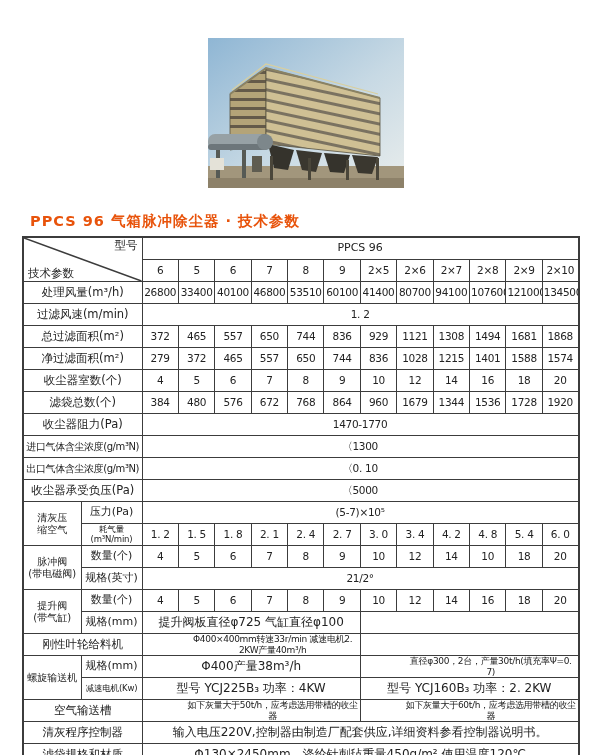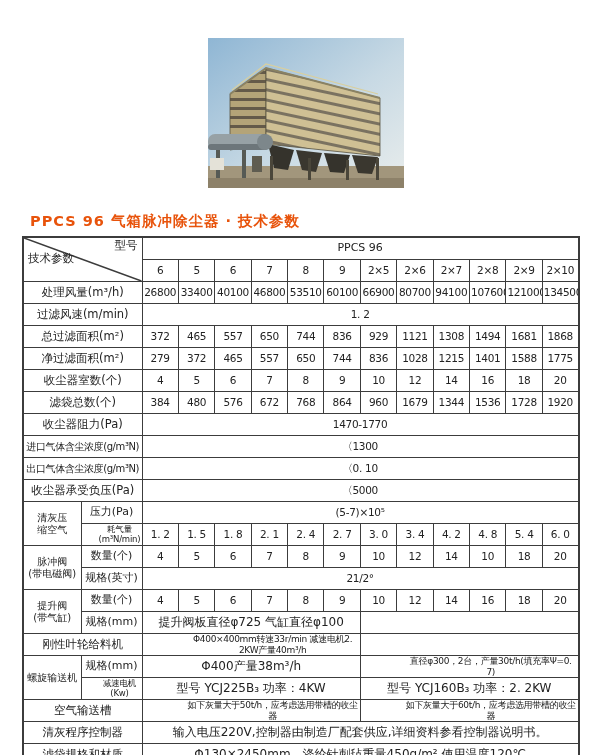--- a/index.html
+++ b/index.html
@@ -18,26 +18,26 @@
               table-layout:fixed;}
   #spec-table td{border:1px solid #3c3c3c;text-align:center;vertical-align:middle;
                  padding:0 1px;overflow:hidden;height:21px;line-height:1.12;
                  font-size:11px;color:#222;}
   #spec-table{border:2px solid #3c3c3c;}
   tr.hr1 td, tr.hr2 td{height:16px;}
   tr.hr2 td{border-bottom:2px solid #3c3c3c;}
   td.corner{position:relative;padding:0;}
   td.corner svg{position:absolute;left:0;top:0;width:100%;height:100%;}
   .corner-top{position:absolute;right:4px;top:1px;font-size:11.5px;}
-  .corner-bot{position:absolute;left:4px;bottom:16px;font-size:11.5px;}
+  .corner-bot{position:absolute;left:4px;bottom:1px;font-size:11.5px;}
   #spec-table td.rowlabel{font-size:11.5px;text-align:center;}
   #spec-table td.group{font-size:10px;white-space:pre-line;}
   #spec-table td.sub{font-size:11px;}
   #spec-table td.num{font-size:10.5px;letter-spacing:-0.3px;}
-  #spec-table td.small{font-size:8.5px;letter-spacing:-0.2px;padding-left:17px;}
+  #spec-table td.small{font-size:8.5px;letter-spacing:-0.2px;}
   #spec-table td.smlabel{font-size:10px;letter-spacing:-0.4px;}
   #spec-table td.txt{font-size:12px;}
   #spec-table td.stxt{font-size:9px;letter-spacing:-0.3px;padding-left:44px;}
 </style>
 </head>
 <body>
 <div id="page">
 
   <div id="photo">
     <svg viewBox="0 0 196 150">
@@ -123,21 +123,21 @@
           <td class="num">2×10</td>
         </tr>
     <tr>
           <td colspan="2" class="rowlabel">处理风量(m³/h)</td>
           <td class="num">26800</td>
           <td class="num">33400</td>
           <td class="num">40100</td>
           <td class="num">46800</td>
           <td class="num">53510</td>
           <td class="num">60100</td>
-          <td class="num">66900</td>
+          <td class="num">41400</td>
           <td class="num">80700</td>
           <td class="num">94100</td>
           <td class="num">107600</td>
           <td class="num">121000</td>
           <td class="num">134500</td>
         </tr>
         <tr>
           <td colspan="2" class="rowlabel">过滤风速(m/min)</td>
           <td colspan="12" class="num">1. 2</td>
         </tr>
@@ -162,21 +162,21 @@
           <td class="num">372</td>
           <td class="num">465</td>
           <td class="num">557</td>
           <td class="num">650</td>
           <td class="num">744</td>
           <td class="num">836</td>
           <td class="num">1028</td>
           <td class="num">1215</td>
           <td class="num">1401</td>
           <td class="num">1588</td>
-          <td class="num">1775</td>
+          <td class="num">1574</td>
         </tr>
         <tr>
           <td colspan="2" class="rowlabel">收尘器室数(个)</td>
           <td class="num">4</td>
           <td class="num">5</td>
           <td class="num">6</td>
           <td class="num">7</td>
           <td class="num">8</td>
           <td class="num">9</td>
           <td class="num">10</td>

